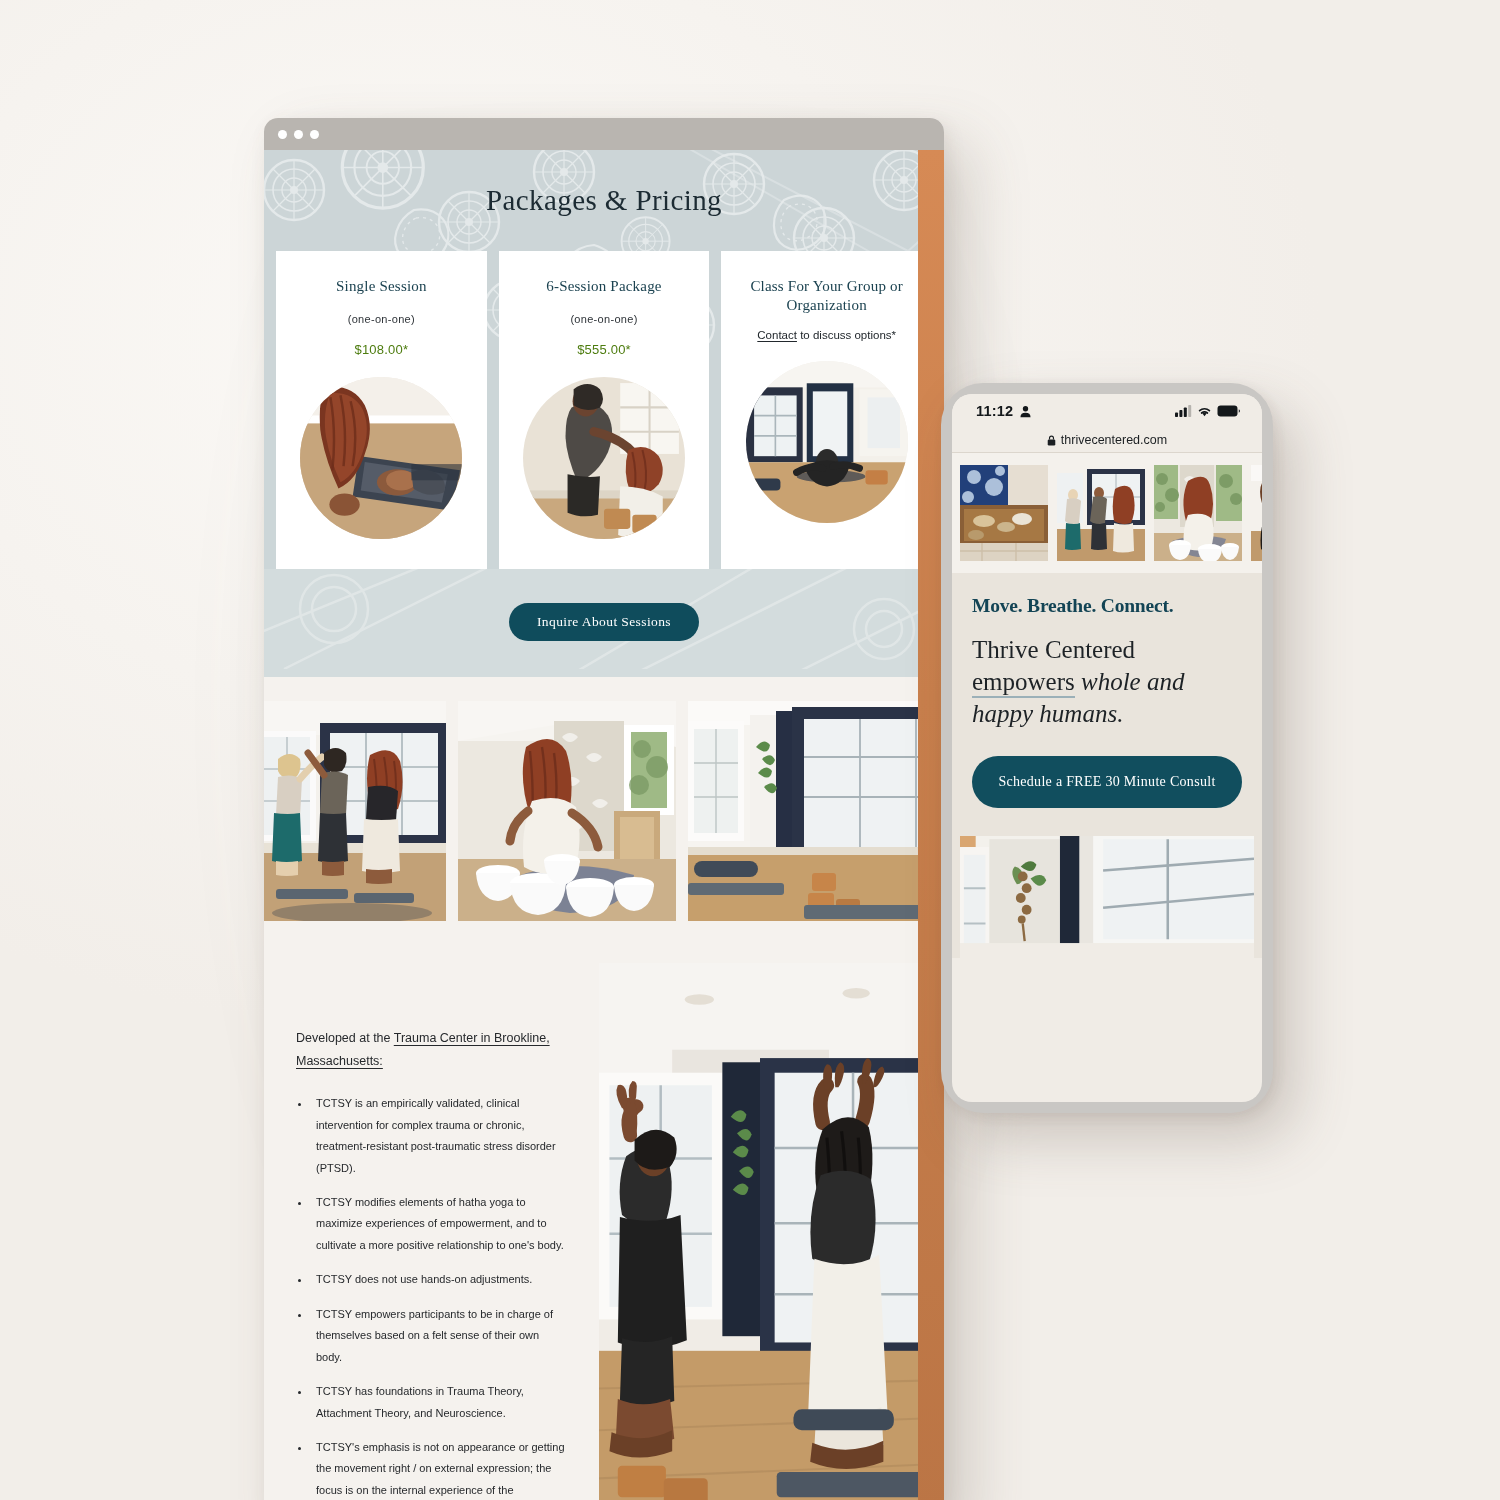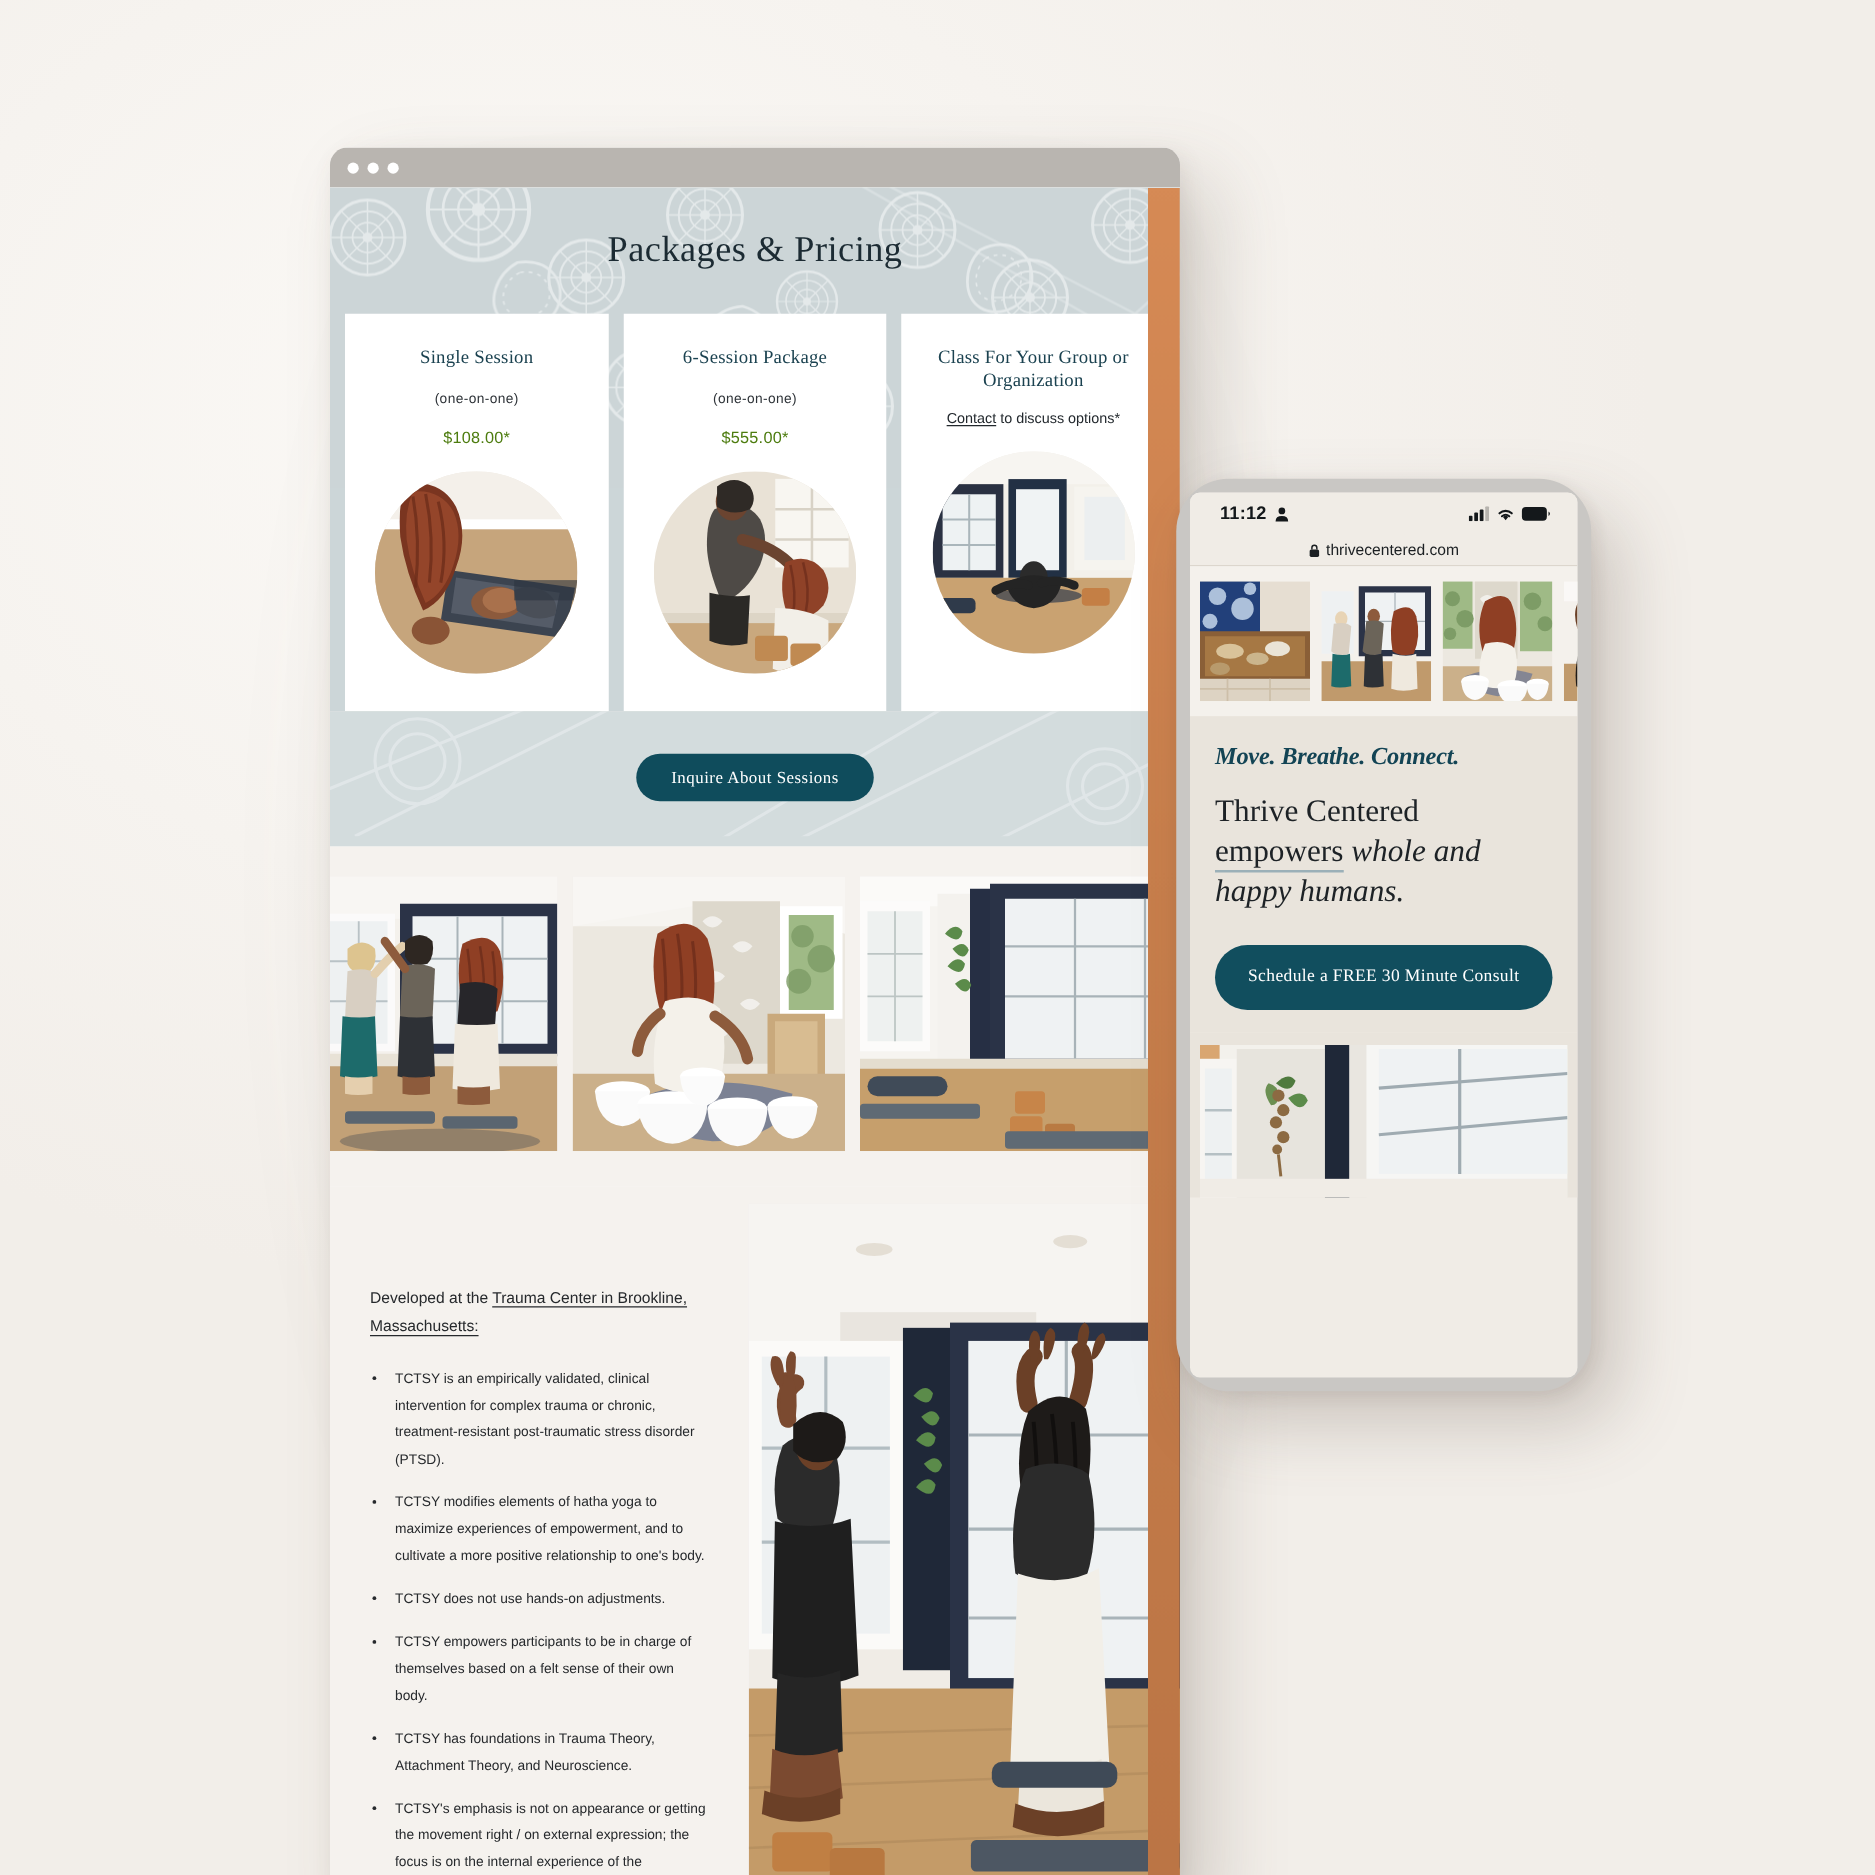--- a/index.html
+++ b/index.html
@@ -218,21 +218,21 @@
     left: 941px; top: 383px;
     width: 332px; height: 730px;
     background: #c9c7c4;
     border-radius: 42px;
     padding: 11px;
     box-shadow: 22px 26px 55px rgba(95,80,70,0.26), 3px 4px 14px rgba(95,80,70,0.12);
   }
   .phone-screen {
     width: 100%; height: 100%;
     background: #f0ece6;
-    border-radius: 8px;
+    border-radius: 20px;
     overflow: hidden;
     position: relative;
   }
   .status-bar {
     height: 34px;
     display: flex;
     align-items: center;
     justify-content: space-between;
     padding: 0 22px 0 24px;
     background: #f0ece6;
@@ -269,21 +269,20 @@
   .phone-hero {
     background: #e9e4dc;
     padding: 22px 20px 18px;
   }
   .eyebrow {
     font-family: "Liberation Serif", serif;
     font-size: 19.5px;
     font-weight: bold;
     color: #134455;
     letter-spacing: -0.2px;
-    font-style: italic;
   }
   .hero-head {
     margin-top: 17px;
     font-family: "Liberation Serif", serif;
     font-size: 25px;
     font-weight: 400;
     line-height: 1.28;
     color: #1d2226;
   }
   .hero-head .emph {

